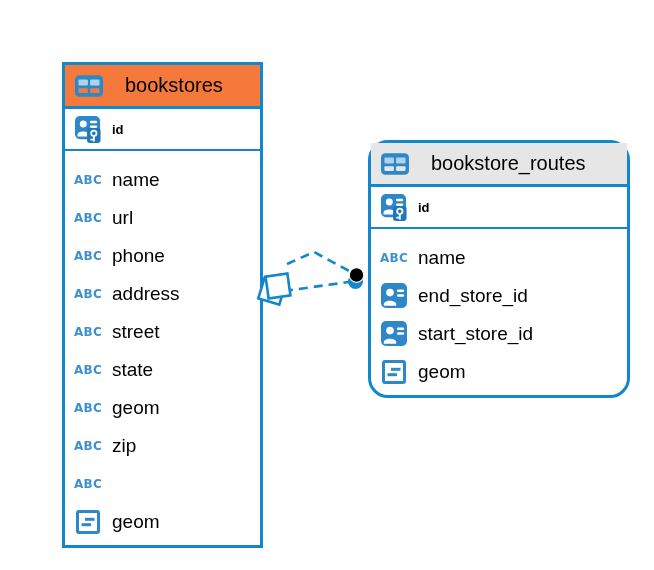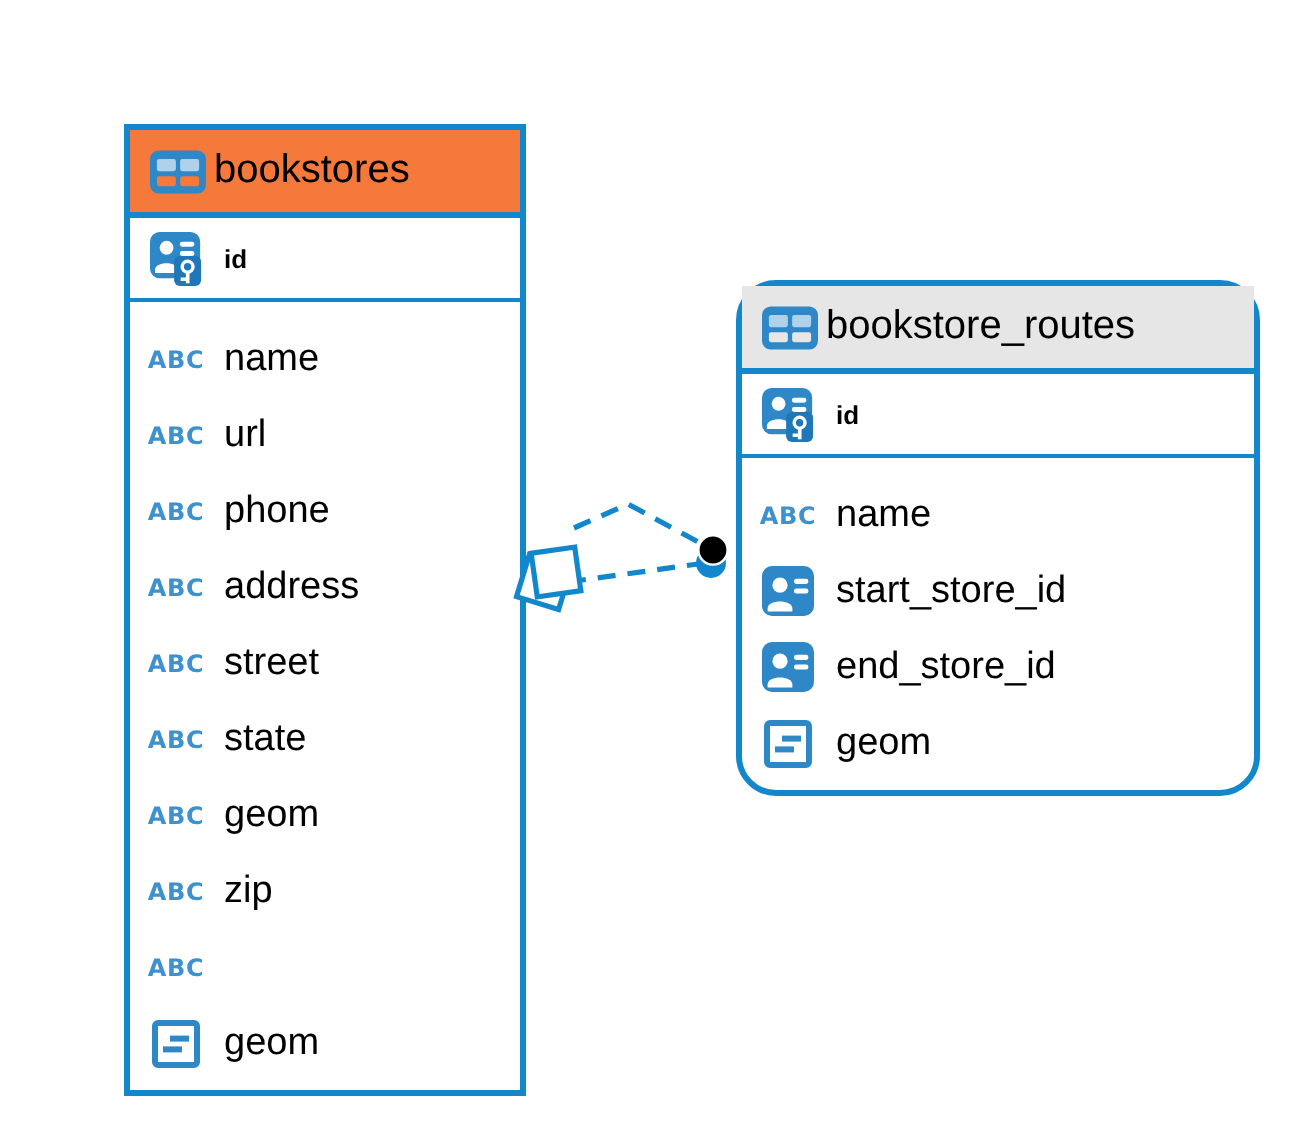--- a/index.html
+++ b/index.html
@@ -10,21 +10,21 @@
   :root{
     --blue:#1287cb;
     --iconblue:#2e88c8;
     --abcblue:#3e91cf;
   }
   .table-card{
     position:absolute;box-sizing:border-box;background:#fff;
     border:3px solid var(--blue);z-index:1;
   }
   .tbl-hdr{
-    display:flex;align-items:center;gap:4px;padding:0 10px;
+    display:flex;align-items:center;gap:22px;padding:0 10px;
     height:41px;border-bottom:3px solid var(--blue);
     font-size:20px;white-space:nowrap;
   }
   .hdr-orange{background:#f5793b;--cell-bottom:#f5793b;}
   .hdr-gray{background:#e6e6e6;--cell-bottom:#e6e6e6;}
   .pk-row{
     display:flex;align-items:center;gap:9px;padding:0 8px;
     height:40px;border-bottom:2px solid var(--blue);
     font-size:13px;font-weight:bold;
   }
@@ -179,29 +179,29 @@
             <span class="abc-glyph">ABC</span>
           </span>
         <span class="fname">name</span>
       </div>
       <div class="field-row">
         <span class="icon-slot">
             <svg width="26" height="26">
               <use href="#sym-fk"></use>
             </svg>
           </span>
-        <span class="fname">start_store_id</span>
+        <span class="fname">end_store_id</span>
       </div>
       <div class="field-row">
         <span class="icon-slot">
             <svg width="26" height="26">
               <use href="#sym-fk"></use>
             </svg>
           </span>
-        <span class="fname">end_store_id</span>
+        <span class="fname">start_store_id</span>
       </div>
       <div class="field-row">
         <span class="icon-slot">
             <svg width="24" height="24">
               <use href="#sym-geom"></use>
             </svg>
           </span>
         <span class="fname">geom</span>
       </div>
     </div>

